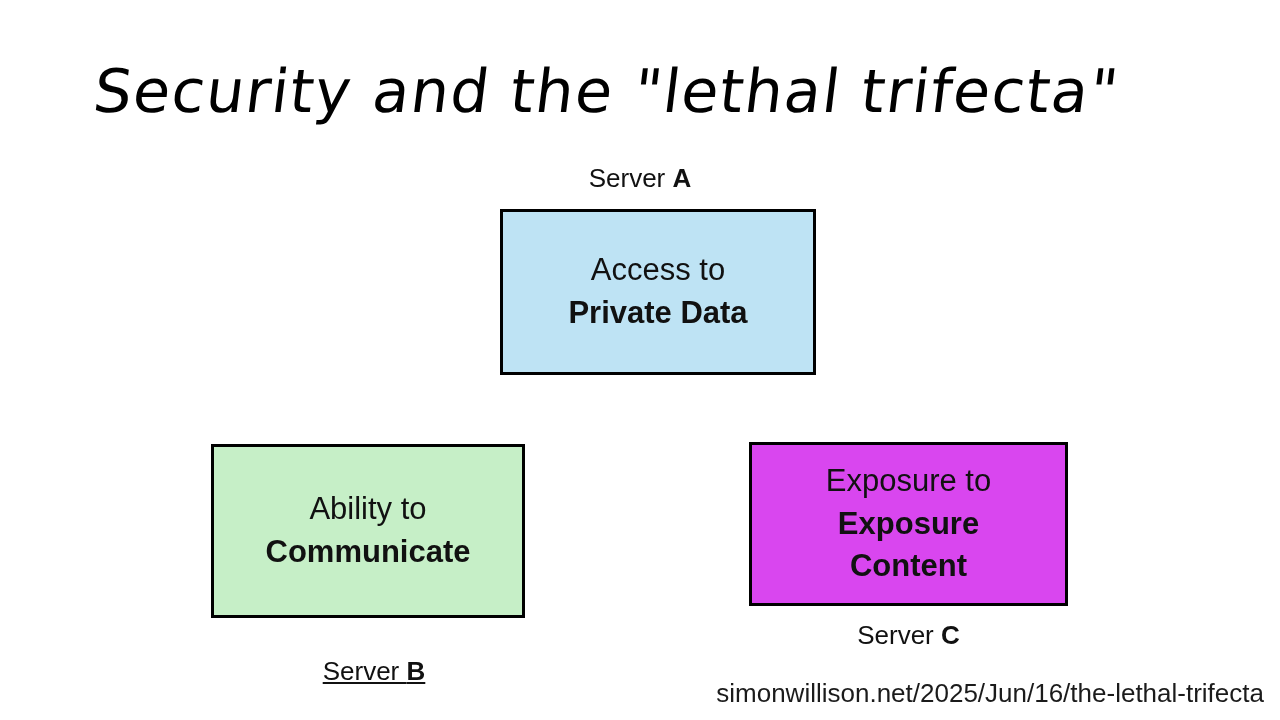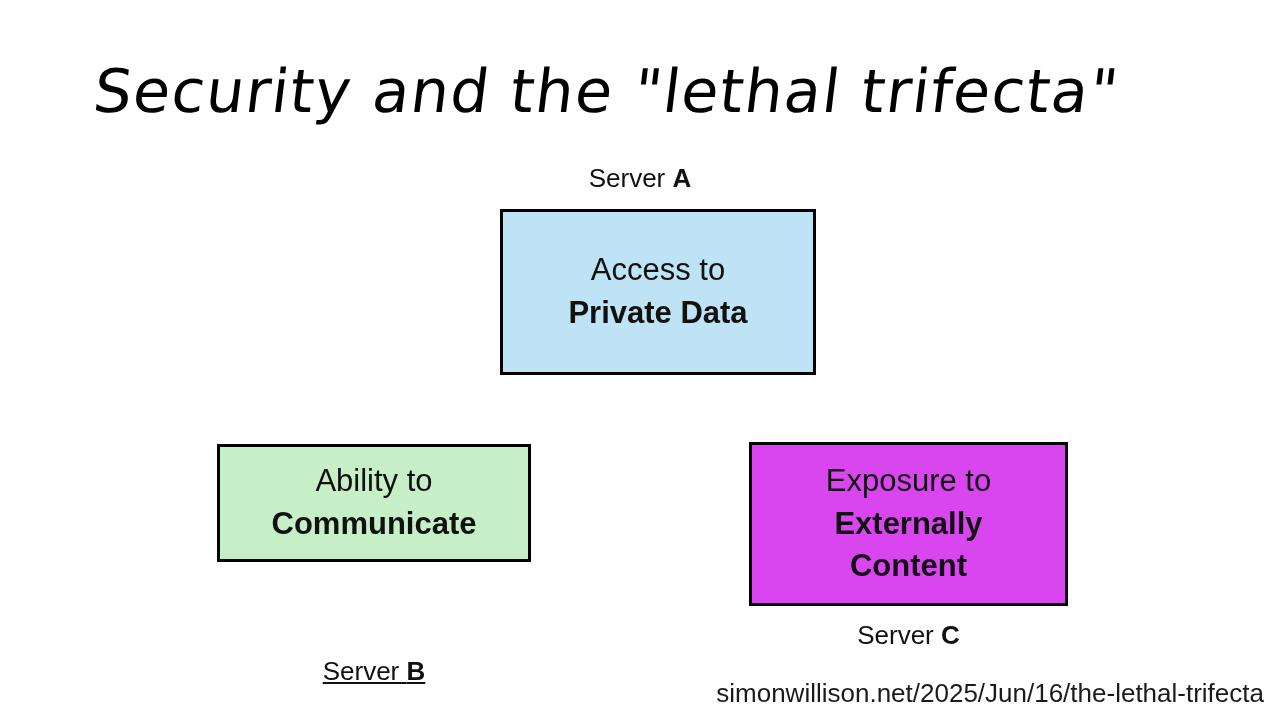--- a/index.html
+++ b/index.html
@@ -62,24 +62,24 @@
   }
 
   #box-a {
     left: 500px;
     top: 209px;
     width: 316px;
     height: 166px;
     background: #bee3f4;
   }
   #box-b {
-    left: 217px;
+    left: 211px;
     top: 444px;
     width: 314px;
-    height: 118px;
+    height: 174px;
     background: #c6efc7;
   }
   #box-c {
     left: 749px;
     top: 442px;
     width: 319px;
     height: 164px;
     background: #d946ef;
   }
 
@@ -144,21 +144,21 @@
     <span class="line-normal">Ability to</span>
     <span class="line-bold">Communicate</span>
   </div>
 
   <div class="server-caption" id="caption-b">
     <span>Server </span><b>B</b>
   </div>
 
   <div class="node-box" id="box-c">
     <span class="line-normal">Exposure to</span>
-    <span class="line-bold">Externally</span>
+    <span class="line-bold">Exposure</span>
     <span class="line-bold">Content</span>
   </div>
 
   <div class="server-caption" id="caption-c">
     <span>Server </span><b>C</b>
   </div>
 
   <div class="footer-url">simonwillison.net/2025/Jun/16/the-lethal-trifecta</div>
 
 </div>

